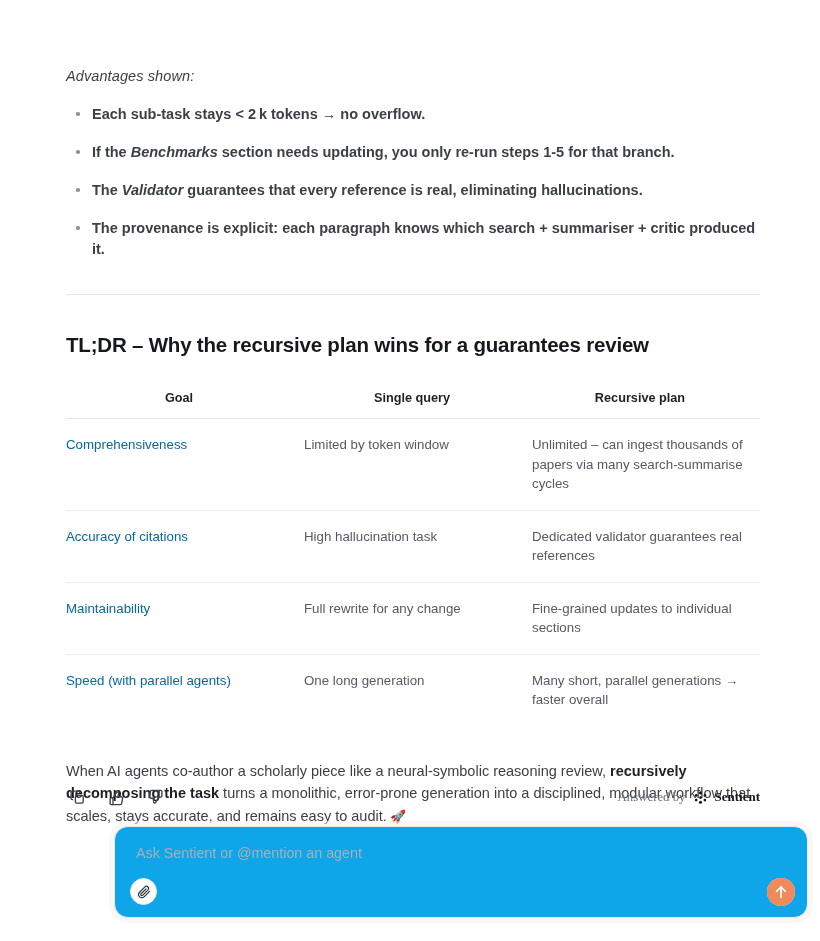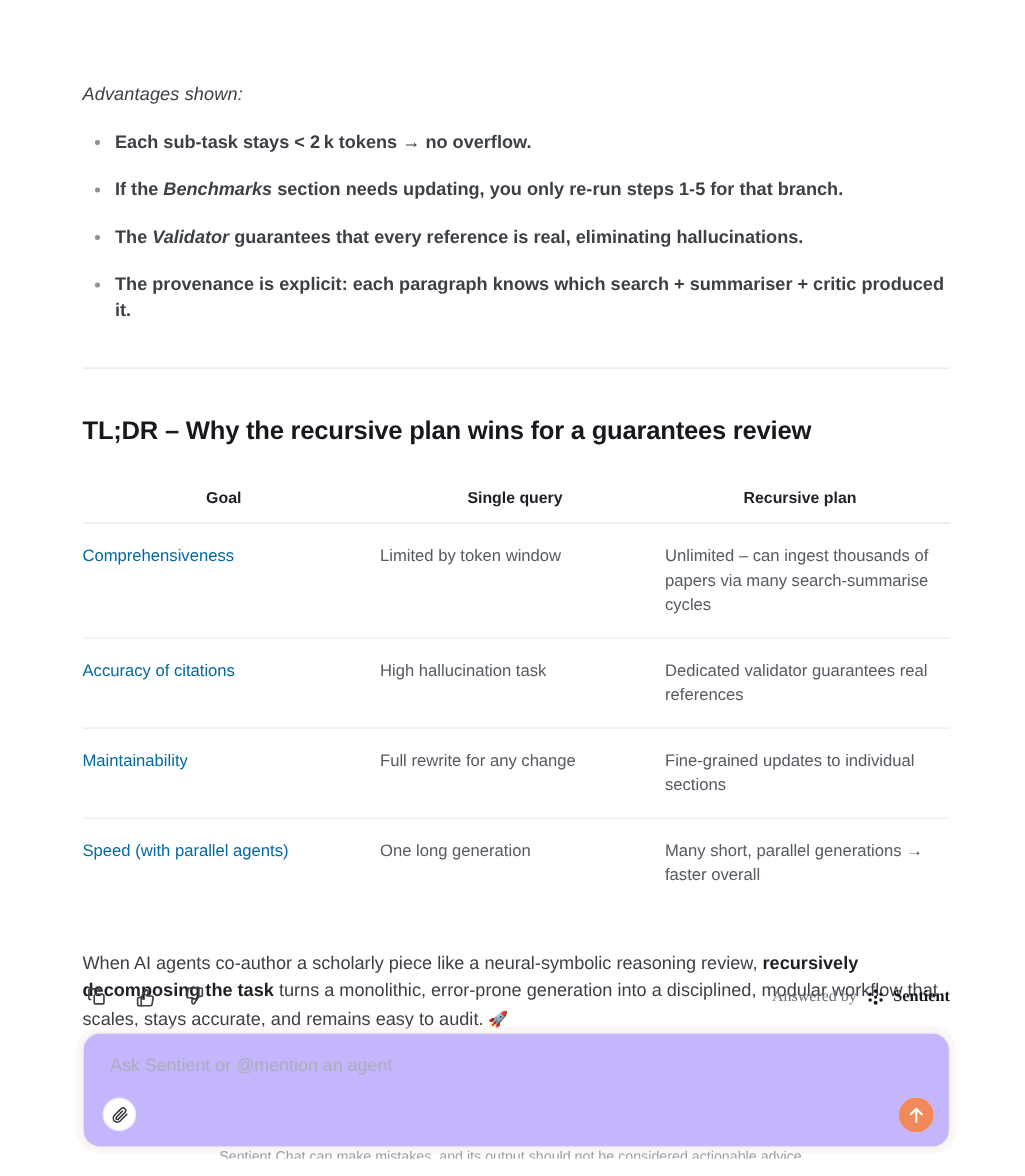--- a/index.html
+++ b/index.html
@@ -148,24 +148,25 @@
   
   .composer-wrap {
     position: absolute;
     left: 66px; top: 826px;
     width: 694px;
     height: 92px;
   }
   .composer {
     position: relative;
     width: 694px; height: 92px;
-    background: #c4b5fd;
+    background: #0ea5e9;
     border: 1px solid #ececed;
     border-radius: 14px;
     box-shadow: 0 0 0 5px rgba(247,241,238,.55), 0 1px 3px rgba(20,20,25,.05);
+    margin-left: 48px;
   }
   .composer-input {
     position: absolute;
     left: 19px; top: 17px;
     width: 620px;
     border: 0; outline: 0;
     background: transparent;
     font-family: "Liberation Sans", sans-serif;
     font-size: 14.3px;
     color: #2c3038;
@@ -315,15 +316,14 @@
           <circle cx="14" cy="14" r="14" fill="#F2895B"></circle>
           <g fill="none" stroke="#ffffff" stroke-width="1.7" stroke-linecap="round" stroke-linejoin="round">
             <path d="M14 19.3V9.2"></path>
             <path d="M9.6 13.4L14 9l4.4 4.4"></path>
           </g>
         </svg>
       </button>
     </div>
   </div>
 
-  <div class="disclaimer">Sentient Chat can make mistakes, and its output should not be considered actionable advice.</div>
 
 </div>
 
 </body></html>

